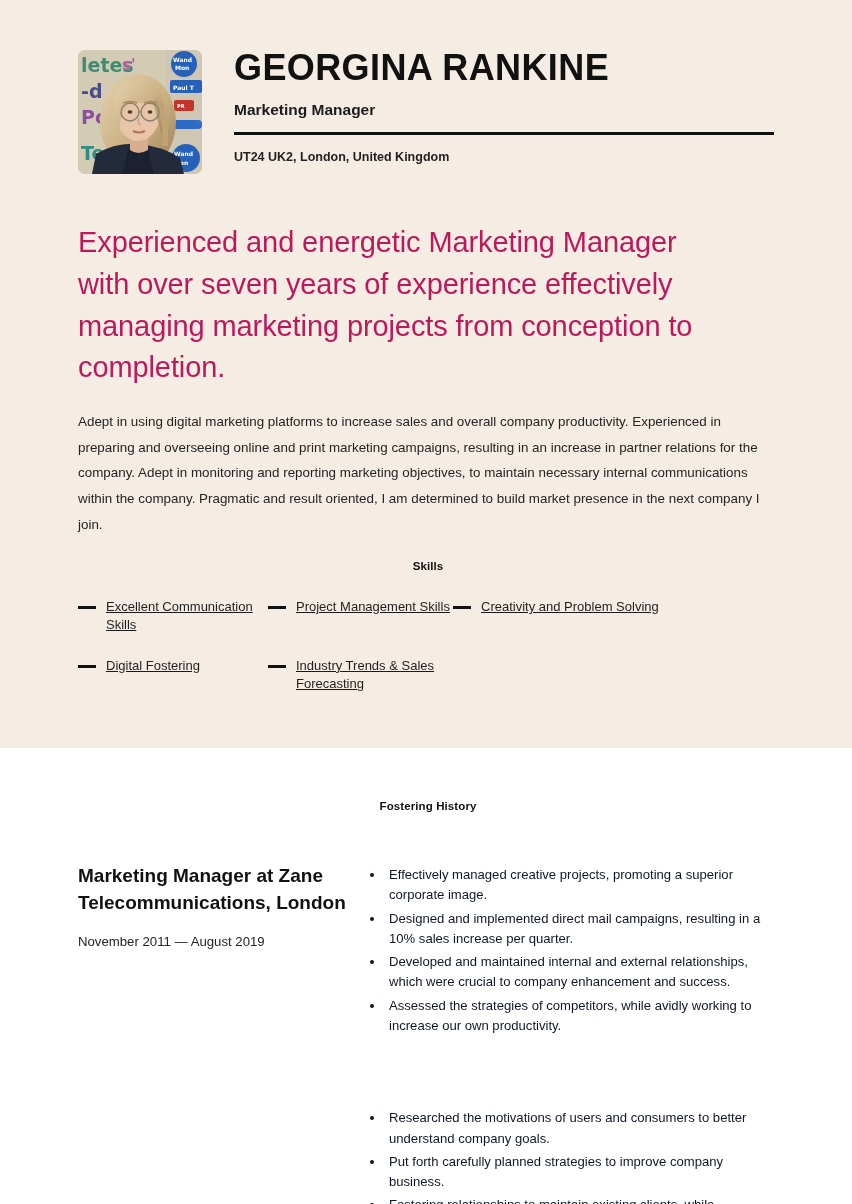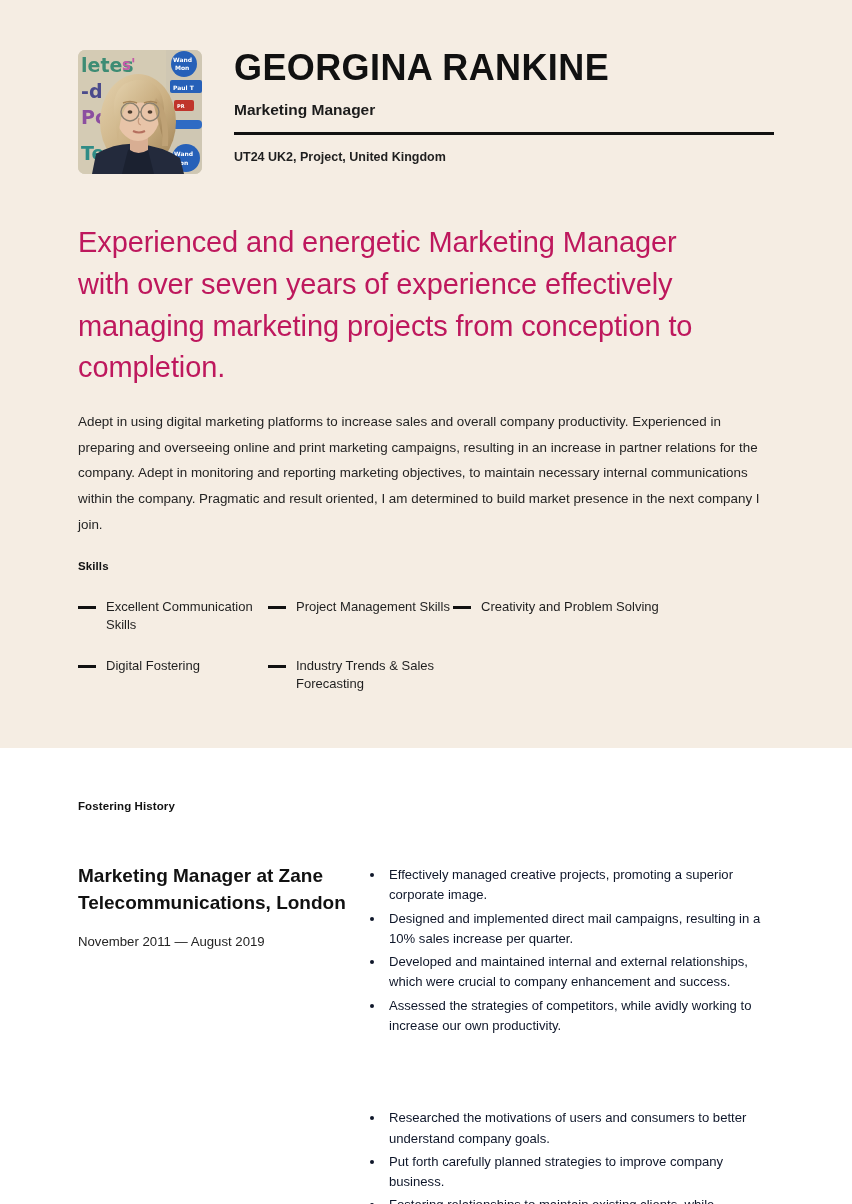--- a/index.html
+++ b/index.html
@@ -144,26 +144,28 @@
     left: 78px;
     top: 560px;
     width: 700px;
   }
   .section-label {
     font-size: 11.5px;
     font-weight: 700;
     color: #111111;
     letter-spacing: 0.1px;
     margin: 0 0 26px 0;
+    text-align: center;
   }
   .skills-grid {
     display: grid;
     grid-template-columns: 190px 185px 230px;
     row-gap: 22px;
     column-gap: 0px;
+    text-decoration: underline;
   }
   .skill {
     display: flex;
     align-items: flex-start;
     gap: 10px;
   }
   .skill-dash {
     flex: 0 0 auto;
     width: 18px;
     height: 3px;
@@ -307,21 +309,21 @@
     </div>
 
     <div class="ident">
       <h1 class="name">GEORGINA RANKINE</h1>
       <div class="jobtitle">Marketing Manager</div>
     </div>
 
 
     <div class="rule"></div>
 
-    <div class="address">UT24 UK2, Project, United Kingdom</div>
+    <div class="address">UT24 UK2, London, United Kingdom</div>
   </div>
 
   <div class="headline">Experienced and energetic Marketing Manager with over seven years of experience effectively managing marketing projects from conception to completion.</div>
 
   <div class="summary">Adept in using digital marketing platforms to increase sales and overall company productivity. Experienced in preparing and overseeing online and print marketing campaigns, resulting in an increase in partner relations for the company. Adept in monitoring and reporting marketing objectives, to maintain necessary internal communications within the company. Pragmatic and result oriented, I am determined to build market presence in the next company I join.</div>
 
   <div class="skills-block">
     <div class="section-label">Skills</div>
     <div class="skills-grid">
       <div class="skill">

